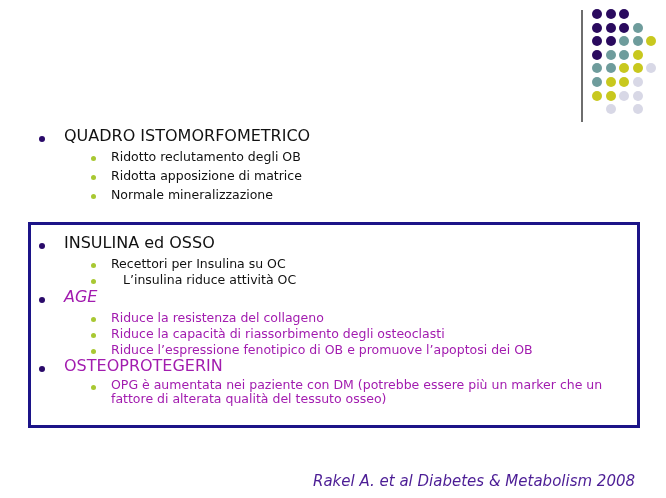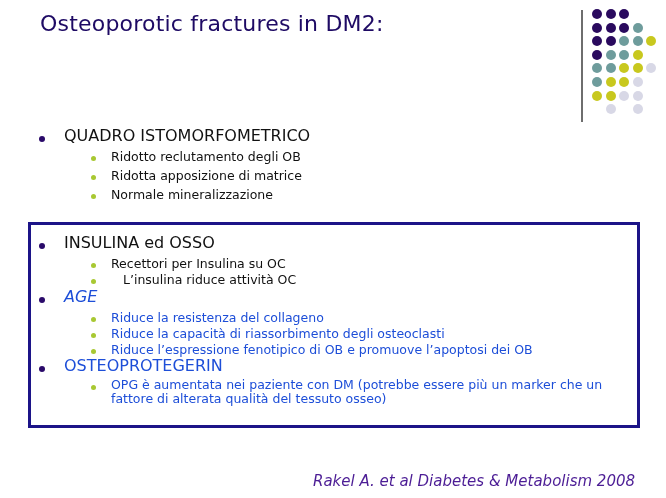--- a/index.html
+++ b/index.html
@@ -59,21 +59,21 @@
       font-size: 16px;
       color: #111111;
       white-space: nowrap;
     }
     .l2-text {
       position: absolute;
       font-size: 12.5px;
       color: #111111;
       white-space: nowrap;
     }
-    .faded { color: #1d4ed8; }
+    .faded { color: #a21caf; }
 
     .box {
       position: absolute;
       left: 28px;
       top: 222px;
       width: 612px;
       height: 206px;
       border: 3px solid #1c1488;
       box-sizing: border-box;
     }
@@ -87,21 +87,20 @@
       color: #4c1d95;
       white-space: nowrap;
     }
   </style>
 </head>
 <body>
 
 <div>
 
   <div class="title">
-    <span class="line">Osteoporotic fractures in DM2:</span>
   </div>
 
   <div class="deco-line"></div>
   <div id="dot-grid">
       <span class="dot" style="left: 592px; top: 9px; background: rgb(42, 10, 94);"></span>
       <span class="dot" style="left: 605.6px; top: 9px; background: rgb(42, 10, 94);"></span>
       <span class="dot" style="left: 619.2px; top: 9px; background: rgb(42, 10, 94);"></span>
       <span class="dot" style="left: 592px; top: 22.6px; background: rgb(42, 10, 94);"></span>
       <span class="dot" style="left: 605.6px; top: 22.6px; background: rgb(42, 10, 94);"></span>
       <span class="dot" style="left: 619.2px; top: 22.6px; background: rgb(42, 10, 94);"></span>

